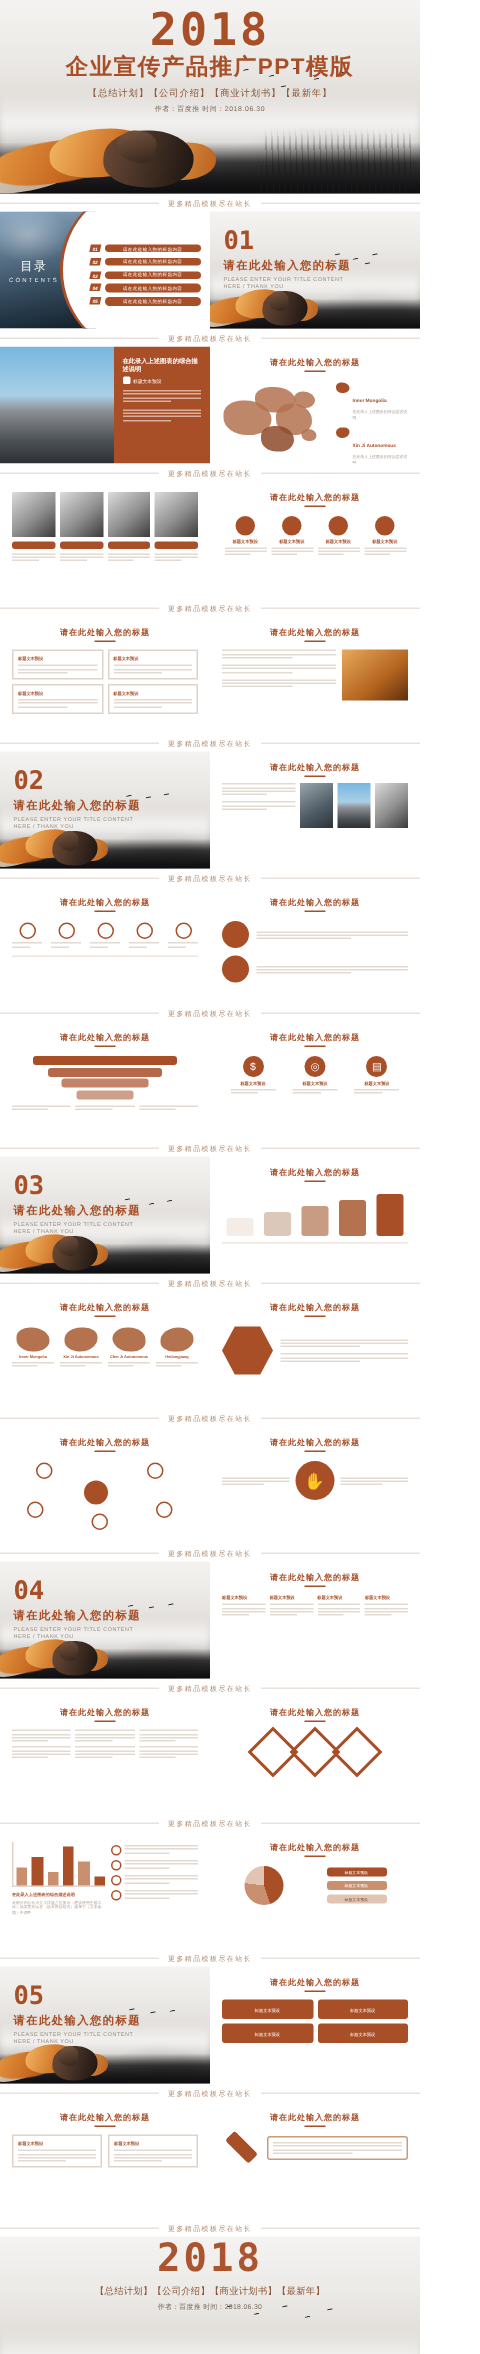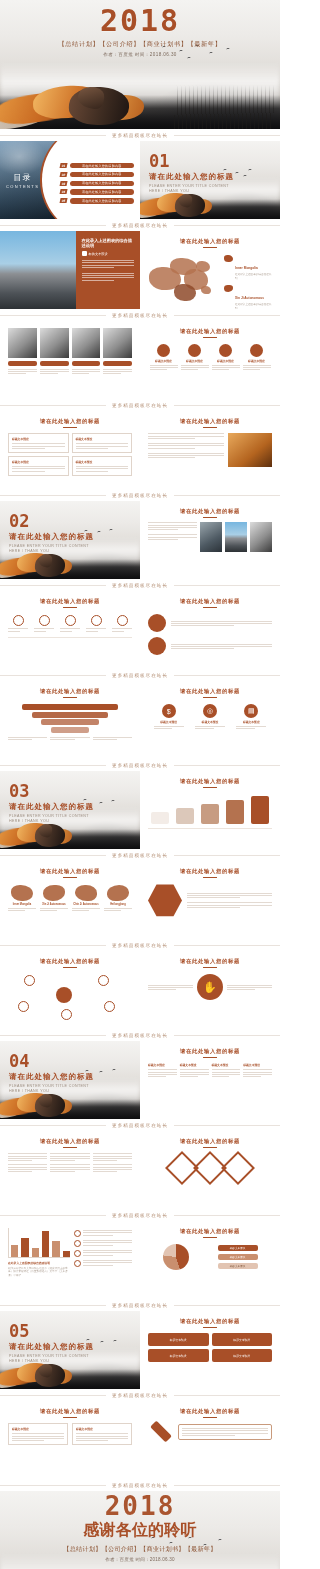--- a/index.html
+++ b/index.html
@@ -151,20 +151,21 @@
     <div class="horses">
       <i class="h4"></i>
         <i class="h1"></i>
         <i class="h2"></i>
         <i class="h5"></i>
         <i class="h3"></i>
       <span class="horsehead"></span>
     </div>
     <div class="hero-inner">
       <div class="year">2018</div>
+      <div class="maintitle cn">企业宣传产品推广PPT模版</div>
       <div class="subtitle cn">【总结计划】【公司介绍】【商业计划书】【最新年】</div>
       <div class="byline cn">作者：百度推 时间：2018.06.30</div>
     </div>
   </div>
 
   <div class="divider">
     <div class="line"></div>
       <div class="txt cn">更多精品模板尽在站长</div>
       <div class="line"></div>
   </div>
@@ -1130,19 +1131,18 @@
     <div class="birds" style="right:18%">
       <b style="left:6%;top:12%"></b>
         <b style="left:28%;top:36%"></b>
         <b style="left:50%;top:8%"></b>
       <b style="left:68%;top:44%"></b>
         <b style="left:86%;top:20%"></b>
     </div>
     <div class="horses"></div>
     <div class="hero-inner">
       <div class="year">2018</div>
-      <div class="maintitle cn">感谢各位的聆听</div>
       <div class="subtitle cn">【总结计划】【公司介绍】【商业计划书】【最新年】</div>
       <div class="byline cn">作者：百度推 时间：2018.06.30</div>
     </div>
   </div>
 
 </div>
 
 </body></html>

